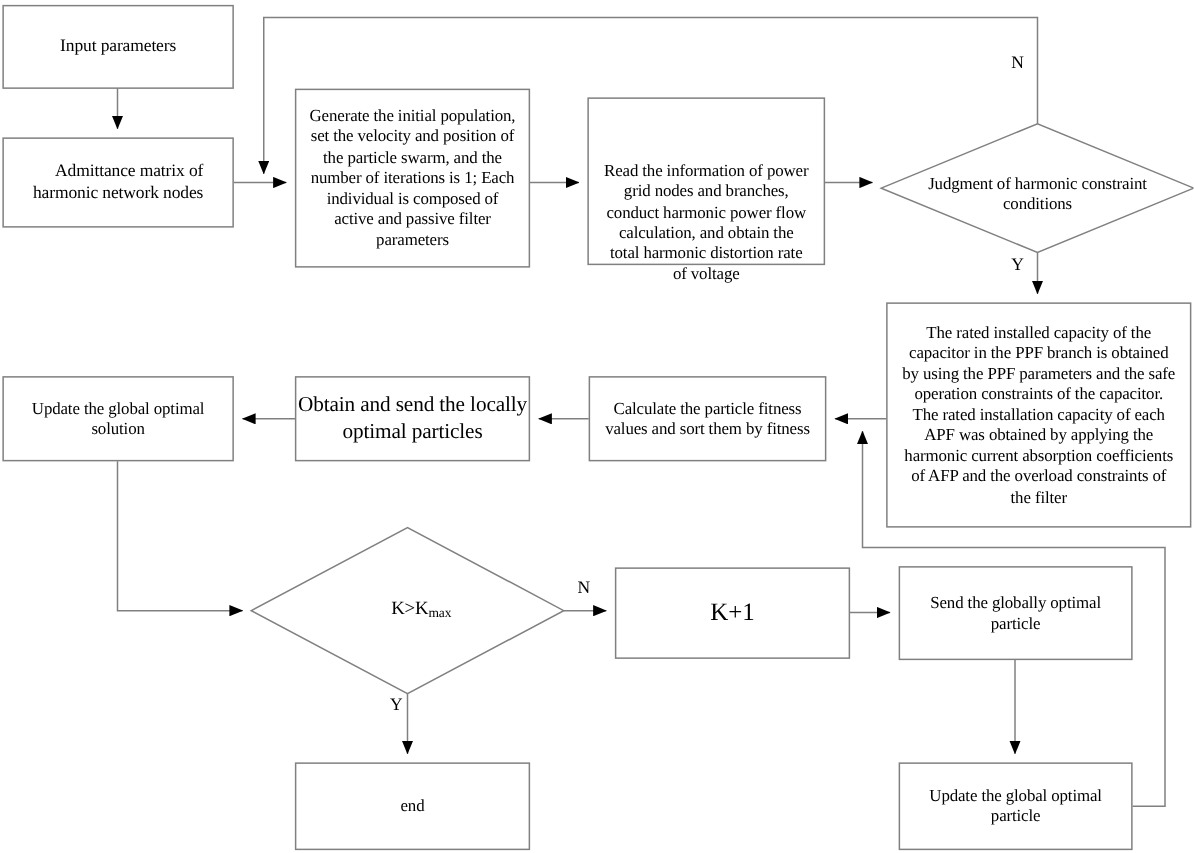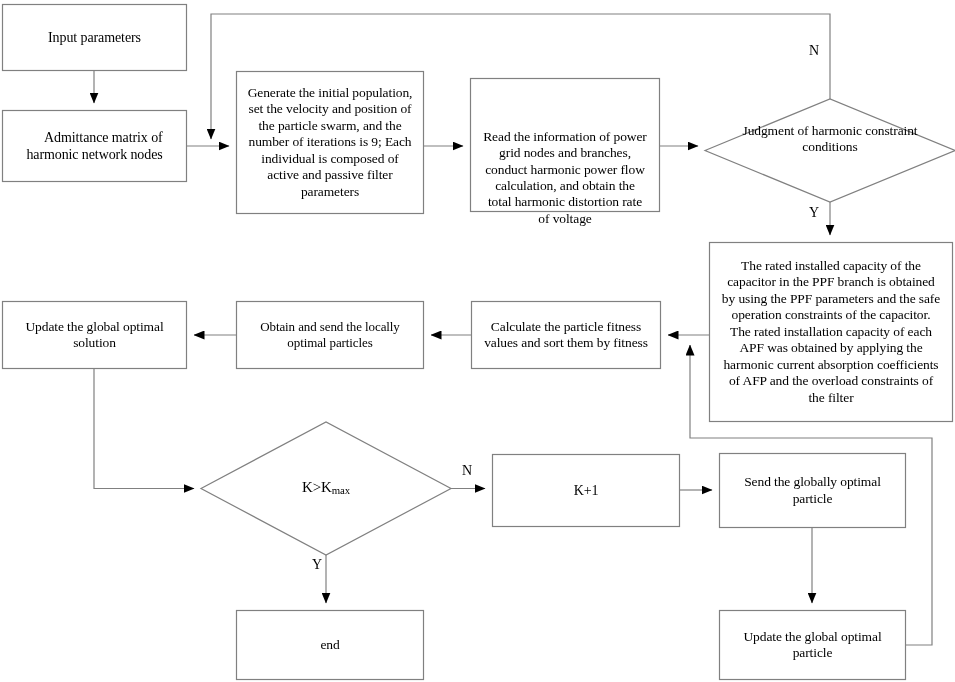--- a/index.html
+++ b/index.html
@@ -112,59 +112,59 @@
   </svg>
 
   <div class="node-text" style="left:2px; top:4px; width:185px; height:67px; font-size:14px;">Input parameters</div>
 
   <div class="node-text" style="left:2px; top:110px; width:185px; height:72px; font-size:14px;text-align:right;">Admittance matrix of
 harmonic network nodes</div>
 
   <div class="node-text" style="left:238px; top:71px; width:184px; height:143px; font-size:13.5px;">Generate the initial population,
 set the velocity and position of
 the particle swarm, and the
-number of iterations is 9; Each
+number of iterations is 1; Each
 individual is composed of
 active and passive filter
 parameters</div>
 
   <div class="node-text" style="left:472px; top:78px; width:186px; height:134px; font-size:13.5px;margin-top:33px;">Read the information of power
 grid nodes and branches,
 conduct harmonic power flow
 calculation, and obtain the
 total harmonic distortion rate
 of voltage</div>
 
-  <div class="node-text" style="left:705px; top:98px; width:250px; height:82px; font-size:13.5px;">Judgment of harmonic constraint
+  <div class="node-text" style="left:705px; top:114px; width:250px; height:82px; font-size:13.5px;">Judgment of harmonic constraint
 conditions</div>
 
   <div class="node-text" style="left:473px; top:301px; width:186px; height:68px; font-size:13.5px;">Calculate the particle fitness
 values and sort them by fitness</div>
 
   <div class="node-text" style="left:711px; top:243px; width:240px; height:178px; font-size:13.5px;">The rated installed capacity of the
 capacitor in the PPF branch is obtained
 by using the PPF parameters and the safe
 operation constraints of the capacitor.
 The rated installation capacity of each
 APF was obtained by applying the
 harmonic current absorption coefficients
 of AFP and the overload constraints of
 the filter</div>
 
-  <div class="node-text" style="left:238px; top:301px; width:184px; height:68px; font-size:13px;">Obtain and send the locally
+  <div class="node-text" style="left:238px; top:301px; width:184px; height:68px; font-size:17px;">Obtain and send the locally
 optimal particles</div>
 
   <div class="node-text" style="left:2px; top:301px; width:185px; height:68px; font-size:13.5px;">Update the global optimal
 solution</div>
 
-  <div class="node-text" style="left:201px; top:465px; width:250px; height:46px; font-size:15px;">
+  <div class="node-text" style="left:212px; top:465px; width:250px; height:46px; font-size:15px;">
     <span><span>K&gt;K</span><span class="sub">max</span></span>
   </div>
 
-  <div class="node-text" style="left:492px; top:454px; width:188px; height:73px; font-size:14px;">K+1</div>
+  <div class="node-text" style="left:492px; top:454px; width:188px; height:73px; font-size:20px;">K+1</div>
 
   <div class="node-text" style="left:721px; top:453px; width:183px; height:75px; font-size:13.5px;">Send the globally optimal
 particle</div>
 
   <div class="node-text" style="left:236px; top:610px; width:188px; height:70px; font-size:13.5px;">end</div>
 
   <div class="node-text" style="left:721px; top:610px; width:183px; height:70px; font-size:13.5px;">Update the global optimal
 particle</div>
 
   <div class="edge-label" style="left:809px; top:44px;">N</div>

